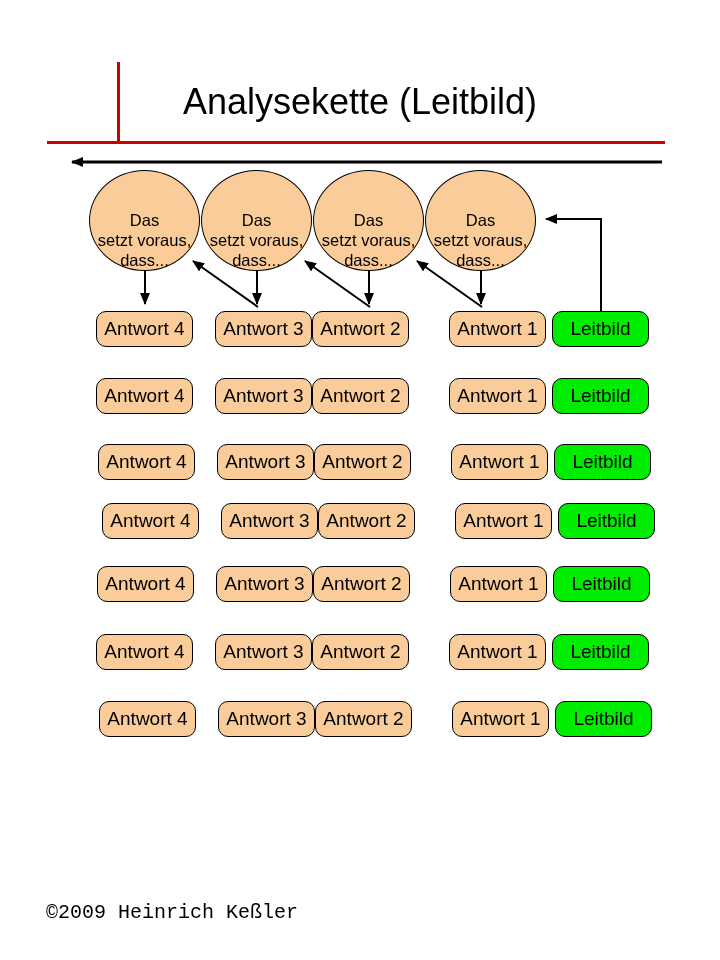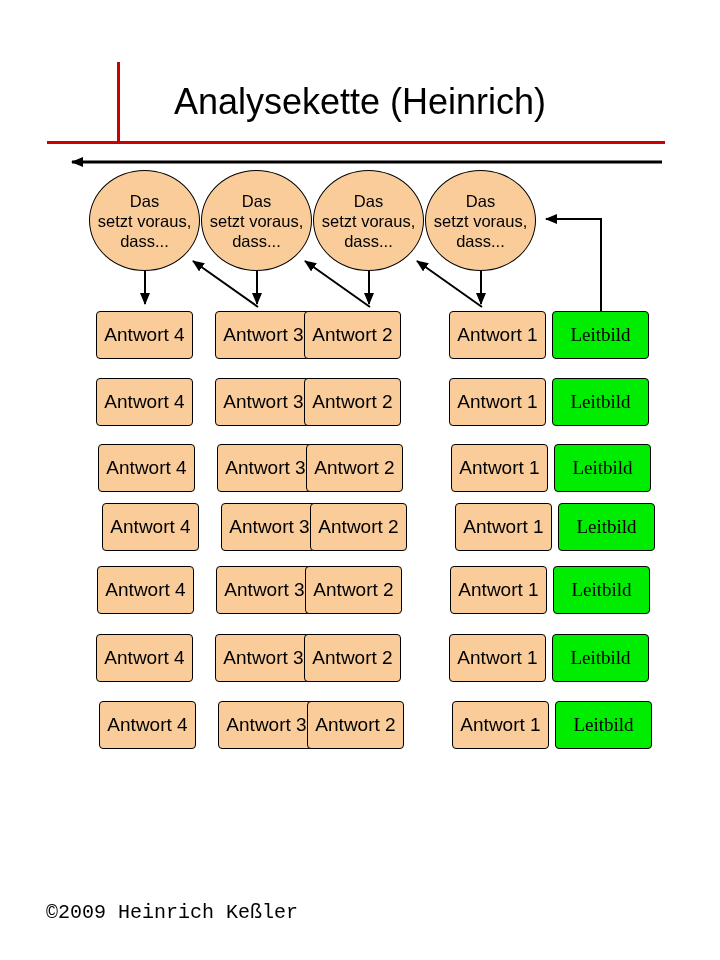--- a/index.html
+++ b/index.html
@@ -10,46 +10,46 @@
   .title{
     position:absolute;top:83px;left:0;width:100%;text-align:center;
     font-size:36px;line-height:38px;white-space:nowrap;
   }
   .accent-vline{position:absolute;left:117px;top:62px;width:3px;height:82px;background:#cc0000;}
   .accent-hline{position:absolute;left:47px;top:141px;width:618px;height:3px;background:#cc0000;}
   svg.arrows{position:absolute;left:0;top:0;width:720px;height:960px;}
   .bubble{
     position:absolute;top:170px;width:111px;height:101px;box-sizing:border-box;
     background:#facc99;border:1px solid #000;border-radius:50%;
-    display:flex;flex-direction:column;align-items:center;justify-content:center;
+    display:flex;flex-direction:column;align-items:center;justify-content:flex-end;
     text-align:center;font-size:16.5px;line-height:20px;white-space:nowrap;
   }
   .b1{left:89px}.b2{left:201px}.b3{left:313px}.b4{left:425px}
   .row{position:absolute;left:0;width:720px;height:48px;}
   .r0{top:311px}.r1{top:378px}.r2{top:444px;left:2px}.r3{top:503px;left:6px}
   .r4{top:566px;left:1px}.r5{top:634px}.r6{top:701px;left:3px}
   .card{
-    position:absolute;top:0;width:97px;height:48px;box-sizing:border-box;
-    background:#facc99;border:1px solid #000;border-radius:4px;
+    position:absolute;top:0;width:97px;height:36px;box-sizing:border-box;
+    background:#facc99;border:1px solid #000;border-radius:10px;
     display:flex;align-items:center;justify-content:center;
     font-size:19px;white-space:nowrap;
   }
-  .c0{left:96px}.c1{left:215px}.c2{left:304px}.c3{left:449px}.c4{left:552px}
-  .card.green{background:#00ec00;font-family:Liberation Serif, serif;}
+  .c0{left:96px}.c1{left:215px}.c2{left:312px}.c3{left:449px}.c4{left:552px}
+  .card.green{background:#00ec00;}
   .footer{
     position:absolute;top:901px;left:0;width:100%;text-align:left;
     font-family:Liberation Mono, monospace;font-size:20px;margin-left:46px;
   }
 </style>
 </head>
 <body>
 
 <div class="slide">
 
-  <div class="title">Analysekette (Heinrich)</div>
+  <div class="title">Analysekette (Leitbild)</div>
   <div class="accent-vline"></div>
   <div class="accent-hline"></div>
 
   <svg class="arrows" viewBox="0 0 720 960" xmlns="http://www.w3.org/2000/svg">
     <defs>
       <marker id="ah" markerUnits="userSpaceOnUse" markerWidth="12" markerHeight="10" refX="11" refY="5" orient="auto">
         <path d="M0,0 L12,5 L0,10 z" fill="#000"></path>
       </marker>
     </defs>
 

